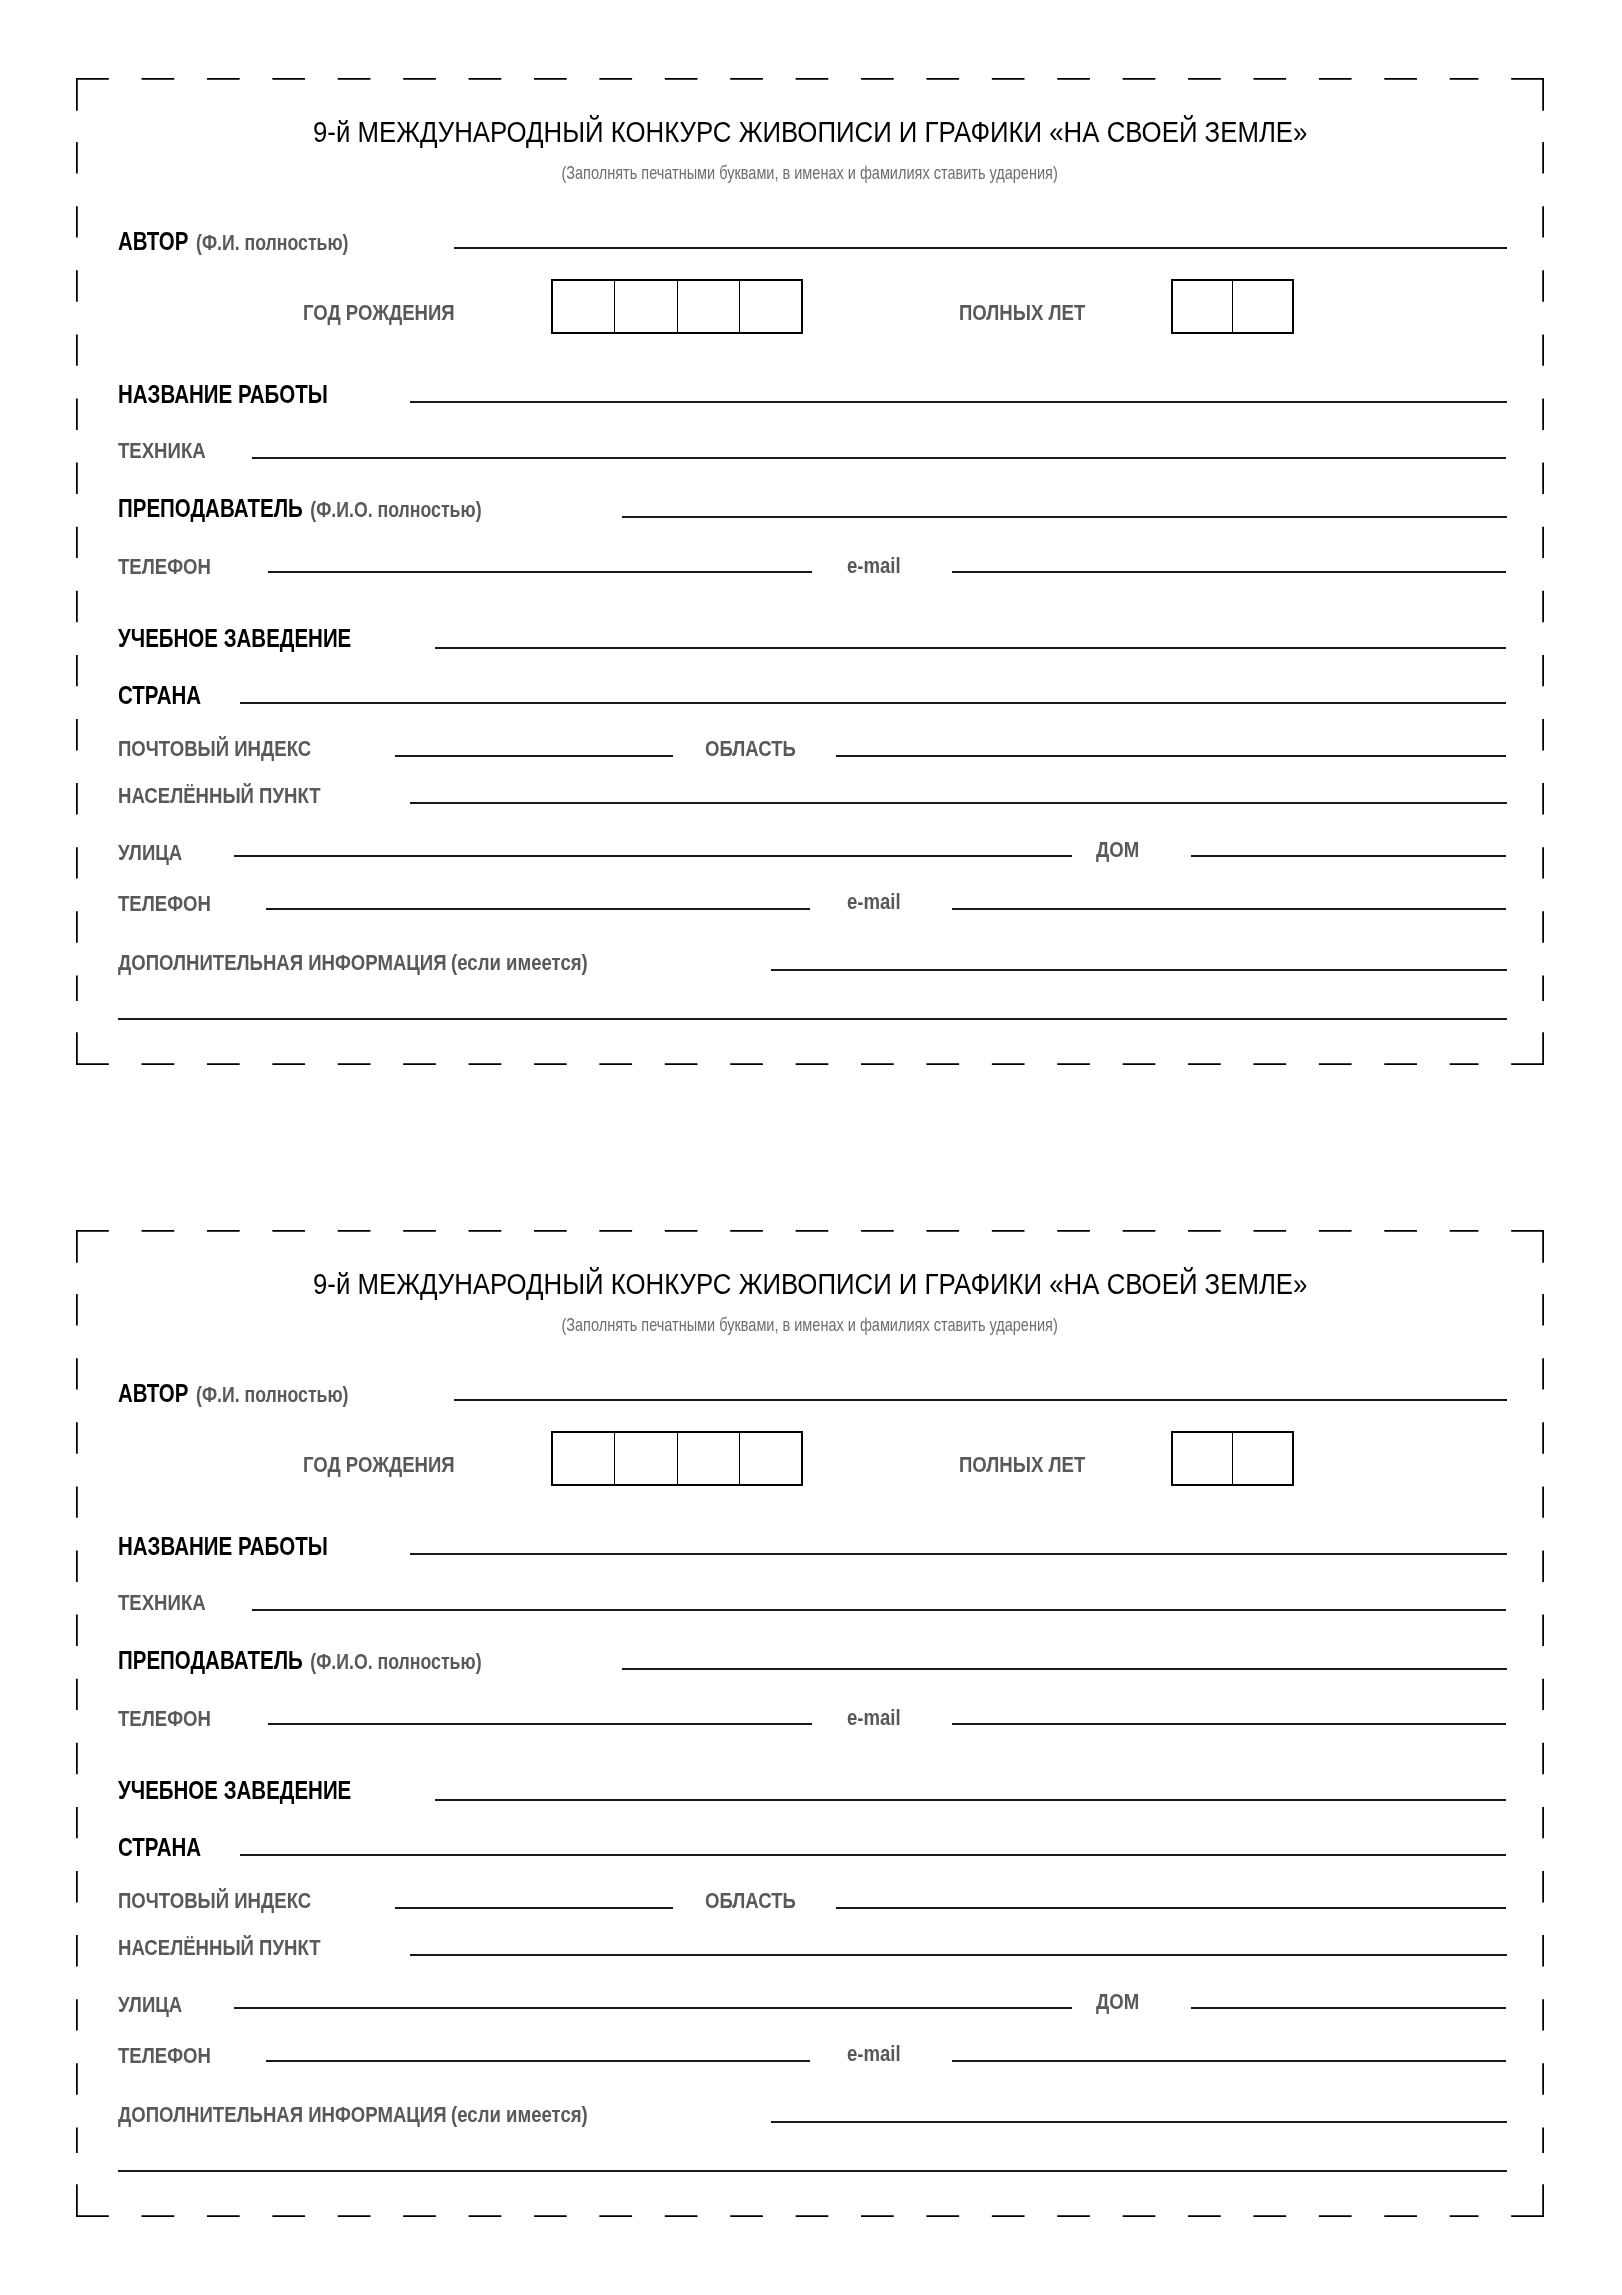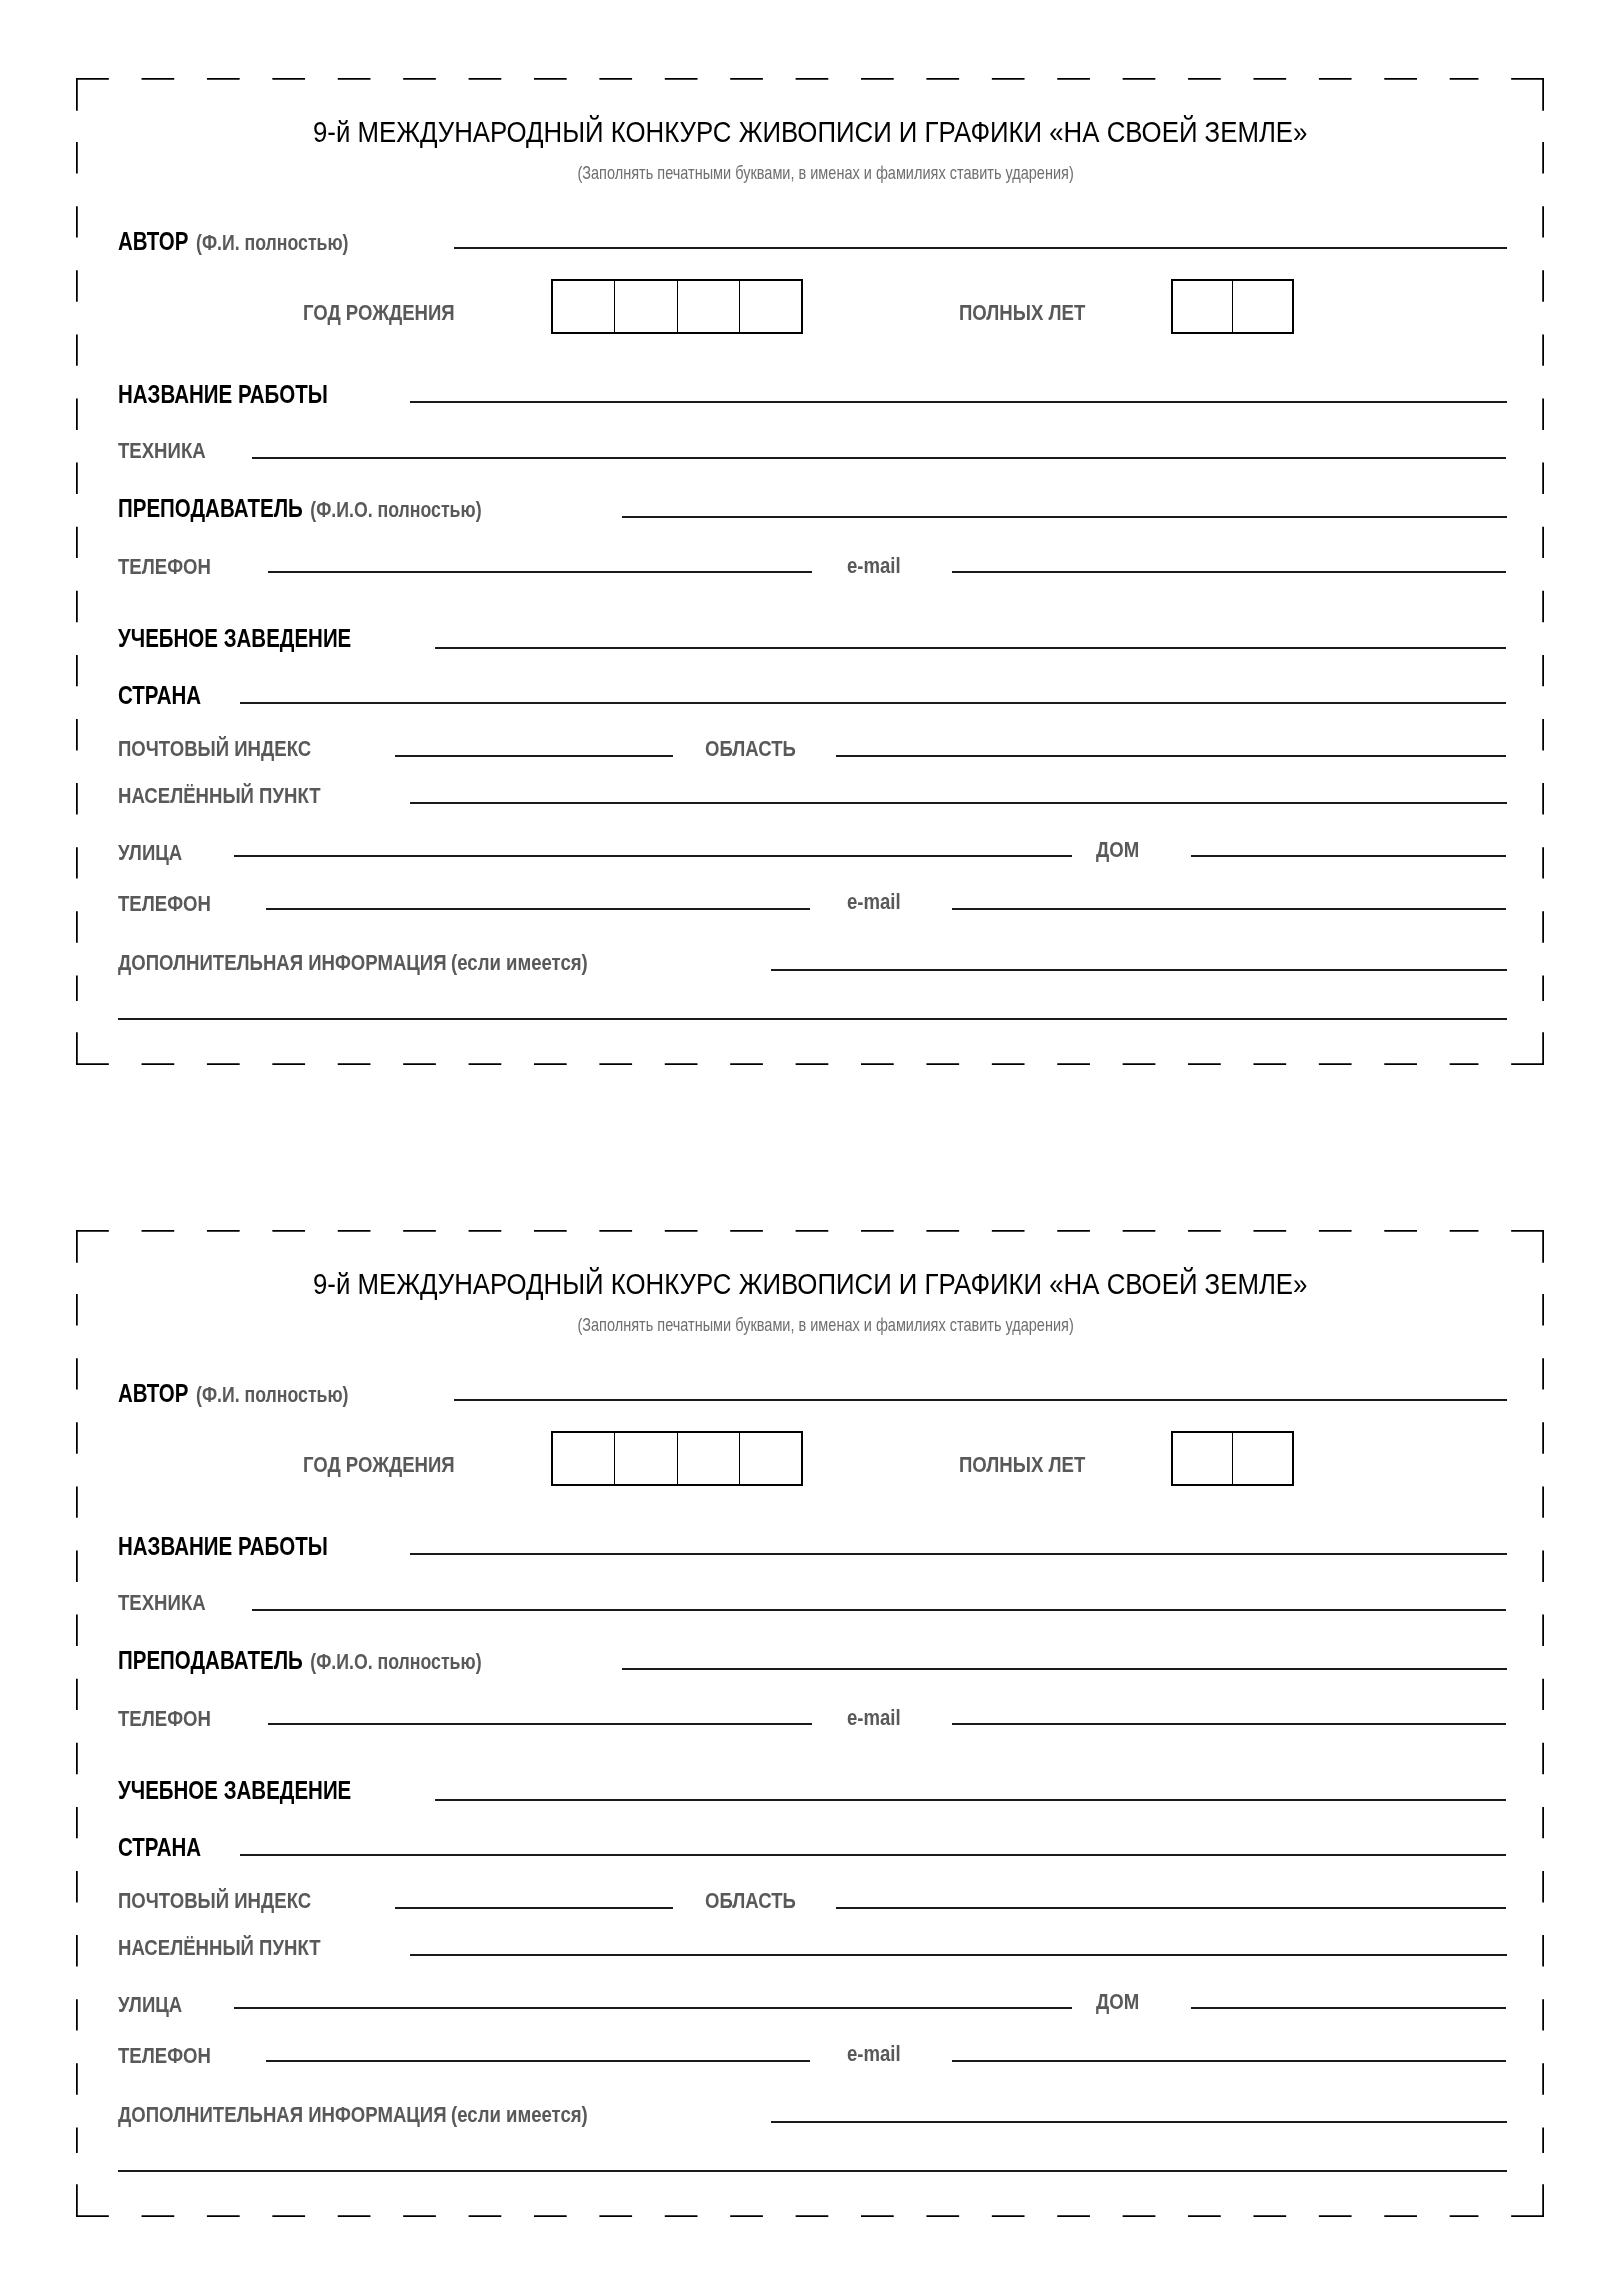--- a/index.html
+++ b/index.html
@@ -4,21 +4,21 @@
 <style>
   html, body { margin: 0; padding: 0; background: #ffffff; }
   body { width: 1623px; height: 2295px; position: relative; overflow: hidden; font-family: "Liberation Sans", sans-serif; }
   .form { position: absolute; left: 76px; width: 1468px; height: 987px; }
   .form.f1 { top: 78px; }
   .form.f2 { top: 1230px; }
   .border { position: absolute; left: 0; top: 0; width: 1468px; height: 987px; }
   .t { position: absolute; white-space: nowrap; transform-origin: 0 0; line-height: 1; }
   .title { font-size: 30px; color: #000; font-weight: normal; left: 0; width: 1468px; text-align: center; transform: none; }
   .title span { display: inline-block; transform: scaleX(0.86); transform-origin: 50% 0; }
-  .subtitle { font-size: 17.7px; color: #6f6f6f; left: 16px; width: 1468px; text-align: center; }
+  .subtitle { font-size: 17.7px; color: #6f6f6f; left: 0; width: 1468px; text-align: center; }
   .subtitle span { display: inline-block; transform: scaleX(0.82); transform-origin: 50% 0; }
   .lbl-main { font-size: 25px; font-weight: bold; color: #000; transform: scaleX(0.82); }
   .lbl-main .paren { font-size: 21.6px; color: #595959; margin-left: 9.2px; }
   .lbl { font-size: 21.6px; font-weight: bold; color: #595959; transform: scaleX(0.86); }
   .lbl .paren { margin-left: 5.2px; }
   .line { position: absolute; height: 0; border-top: 2px solid #1a1a1a; }
   .cells { position: absolute; height: 51px; border: 2px solid #000; border-top-width: 2.6px; border-bottom-width: 2.6px; display: flex; box-sizing: border-box; }
   .cells .cell { flex: 1; border-right: 1.3px solid #000; height: 100%; }
   .cells .cell:last-child { border-right: none; }
 </style>

